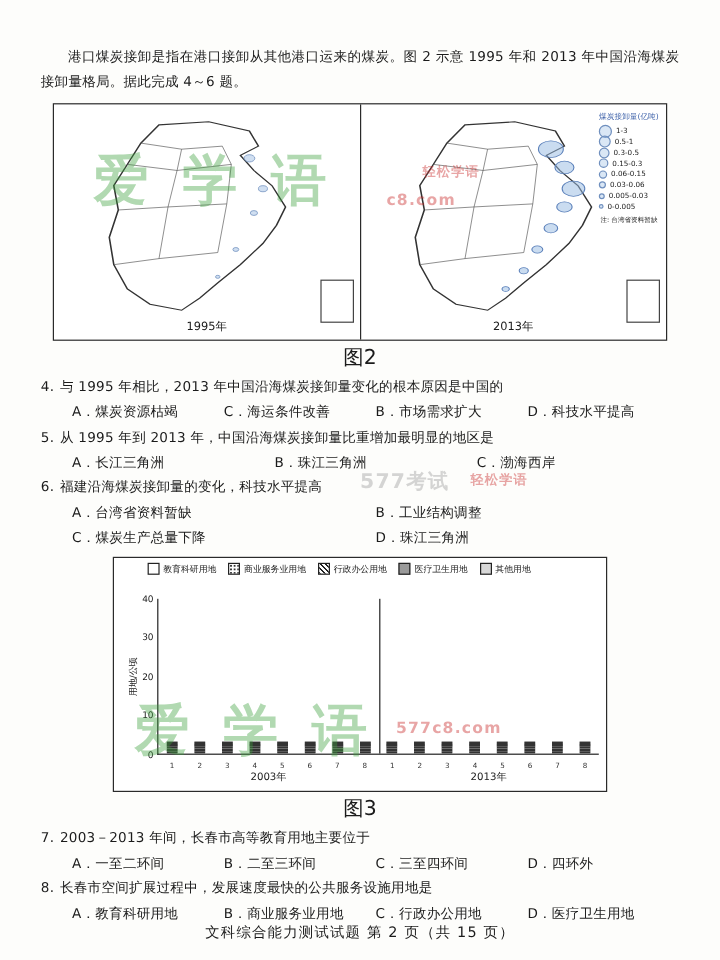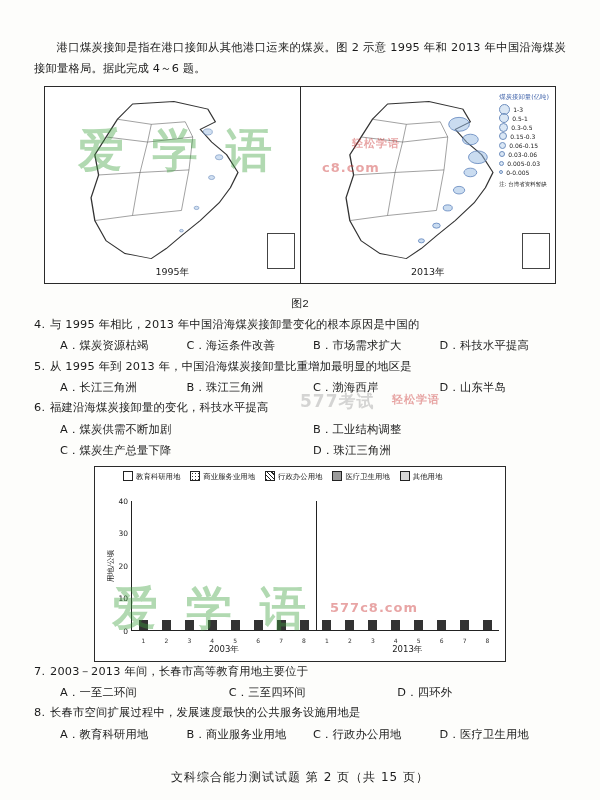--- a/index.html
+++ b/index.html
@@ -34,23 +34,22 @@
   .opts{
     display:flex;
     font-size:11.3px;
     line-height:1.9;
     padding-left:26px;
   }
   .opts span{flex:1;white-space:nowrap;}
   .opts.two span{flex:0 0 50%;}
   .fig-cap{
     text-align:center;
-    font-size:11px;
-    margin:12px 0 4px 0;
-    font-family:Liberation Mono, monospace;
+    font-size:17px;
+    margin:2px 0 4px 0;
   }
 
   
   .fig2{
     border:1px solid #2a2a2a;
     height:196px;
     margin:6px 10px 0 10px;
     display:flex;
     position:relative;
     background:#fff;
@@ -71,21 +70,21 @@
     position:absolute;
     left:12%;top:6%;
     width:74%;height:84%;
   }
   .legend{
     position:absolute;
     right:6px;top:6px;
     font-size:6px;
     line-height:1.55;
     color:#222;
-    text-align:left;
+    text-align:center;
   }
   .legend .lg-title{font-size:6.4px;margin-bottom:2px;color:#3b5fa8;}
   .legend-row{display:flex;align-items:center;gap:3px;height:9px;}
   .bub{
     border:1px solid #6f8fbe;
     border-radius:50%;
     background:rgba(150,185,225,.35);
     flex:none;
   }
   .legend-note{margin-top:3px;font-size:5.5px;}
@@ -305,31 +304,30 @@
 
   <div class="q">
     <div class="q-line">
         <span class="q-num">5.</span>
         <span class="q-text">从 1995 年到 2013 年，中国沿海煤炭接卸量比重增加最明显的地区是</span>
       </div>
     <div class="opts">
       <span>A．长江三角洲</span>
       <span>B．珠江三角洲</span>
       <span>C．渤海西岸</span>
-      <span>D．山东半岛</span>
     </div>
   </div>
 
   <div class="q">
     <div class="q-line">
         <span class="q-num">6.</span>
         <span class="q-text">福建沿海煤炭接卸量的变化，科技水平提高</span>
       </div>
     <div class="opts two">
-      <span>A．煤炭供需不断加剧</span>
+      <span>A．台湾省资料暂缺</span>
       <span>B．工业结构调整</span>
     </div>
     <div class="opts two">
       <span>C．煤炭生产总量下降</span>
       <span>D．珠江三角洲</span>
     </div>
   </div>
 
 
   <div class="fig3">
@@ -502,28 +500,30 @@
               <span>4</span>
               <span>5</span>
               <span>6</span>
               <span>7</span>
               <span>8</span>
             </div>
         </div>
       </div>
     </div>
   </div>
+  <div class="fig-cap">图3</div>
 
   <div class="q">
     <div class="q-line">
         <span class="q-num">7.</span>
         <span class="q-text">2003－2013 年间，长春市高等教育用地主要位于</span>
       </div>
     <div class="opts">
       <span>A．一至二环间</span>
+      <span>B．二至三环间</span>
       <span>C．三至四环间</span>
       <span>D．四环外</span>
     </div>
   </div>
 
   <div class="q">
     <div class="q-line">
         <span class="q-num">8.</span>
         <span class="q-text">长春市空间扩展过程中，发展速度最快的公共服务设施用地是</span>
       </div>

